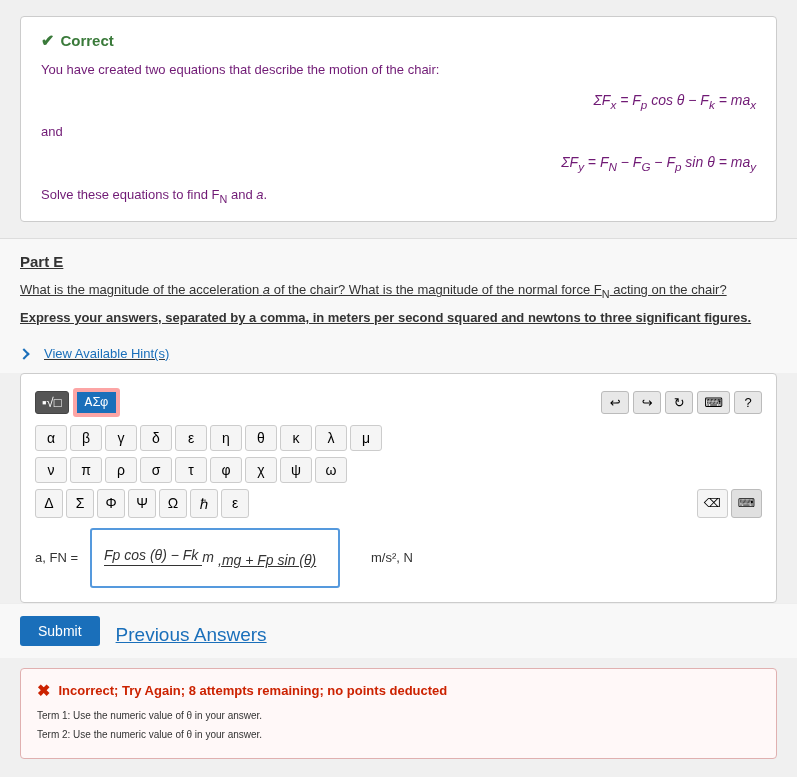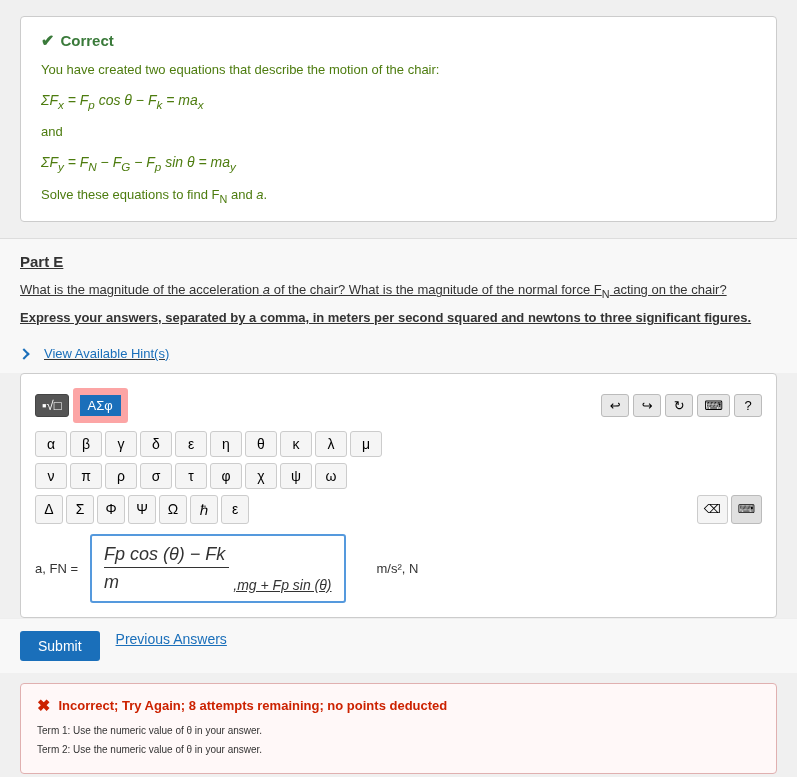--- a/index.html
+++ b/index.html
@@ -29,26 +29,26 @@
       margin-bottom: 10px;
     }
 
     .checkmark {
       color: #3a7a3a;
       font-size: 16px;
     }
 
     .correct-text {
       font-size: 13px;
-      color: #4d7c0f;
+      color: #701a75;
       line-height: 1.6;
     }
 
     .equation-block {
-      text-align: left;
+      text-align: right;
       margin: 8px 0;
       font-style: italic;
       font-size: 14px;
     }
 
     .part-section {
       background: #f8f8f8;
       padding: 14px 20px 0 20px;
       border-top: 1px solid #ddd;
       text-decoration: underline;
@@ -129,25 +129,26 @@
       padding: 3px 6px;
       font-size: 13px;
       cursor: pointer;
       min-width: 28px;
       text-align: center;
     }
 
     .tool-btn-blue {
       background: #1a6fba;
       color: #fff;
-      border: 7px solid #fca5a5;
+      border: 4px solid #fca5a5;
       border-radius: 3px;
       padding: 3px 8px;
       font-size: 13px;
       cursor: pointer;
+      font-family: Liberation Mono, monospace;
     }
 
     .greek-grid {
       display: grid;
       grid-template-columns: repeat(11, 32px);
       gap: 3px;
       margin-bottom: 6px;
     }
 
     .greek-grid-2 {
@@ -212,23 +213,22 @@
       background: #fff;
       font-size: 14px;
       font-style: italic;
       display: flex;
       flex-direction: column;
       justify-content: center;
     }
 
     .fraction-display {
       display: flex;
-      flex-direction: column;
       align-items: flex-start;
-      font-size: 18px;
+      font-size: 14px;
       font-style: italic;
     }
 
     .fraction-num {
       border-bottom: 1px solid #333;
       padding-bottom: 2px;
       margin-bottom: 2px;
       padding-right: 4px;
     }
 
@@ -237,40 +237,40 @@
     }
 
     .units-label {
       font-size: 13px;
       color: #333;
       margin-left: 19px;
     }
 
     .action-row {
       display: flex;
-      align-items: flex-start;
+      align-items: flex-end;
       gap: 16px;
       padding: 12px 20px;
       background: #f8f8f8;
       border-top: 1px solid #eee;
     }
 
     .submit-btn {
       background: #1a6fba;
       color: #fff;
       border: none;
       border-radius: 3px;
       padding: 7px 18px;
       font-size: 14px;
       cursor: pointer;
     }
 
     .prev-answers-link {
       color: #1a6fba;
-      font-size: 14px;
+      font-size: 19px;
       cursor: pointer;
       text-decoration: underline;
     }
 
     .feedback-box {
       background: #fff8f8;
       border: 1px solid #e0b0b0;
       border-radius: 4px;
       margin: 10px 20px;
       padding: 12px 16px;

